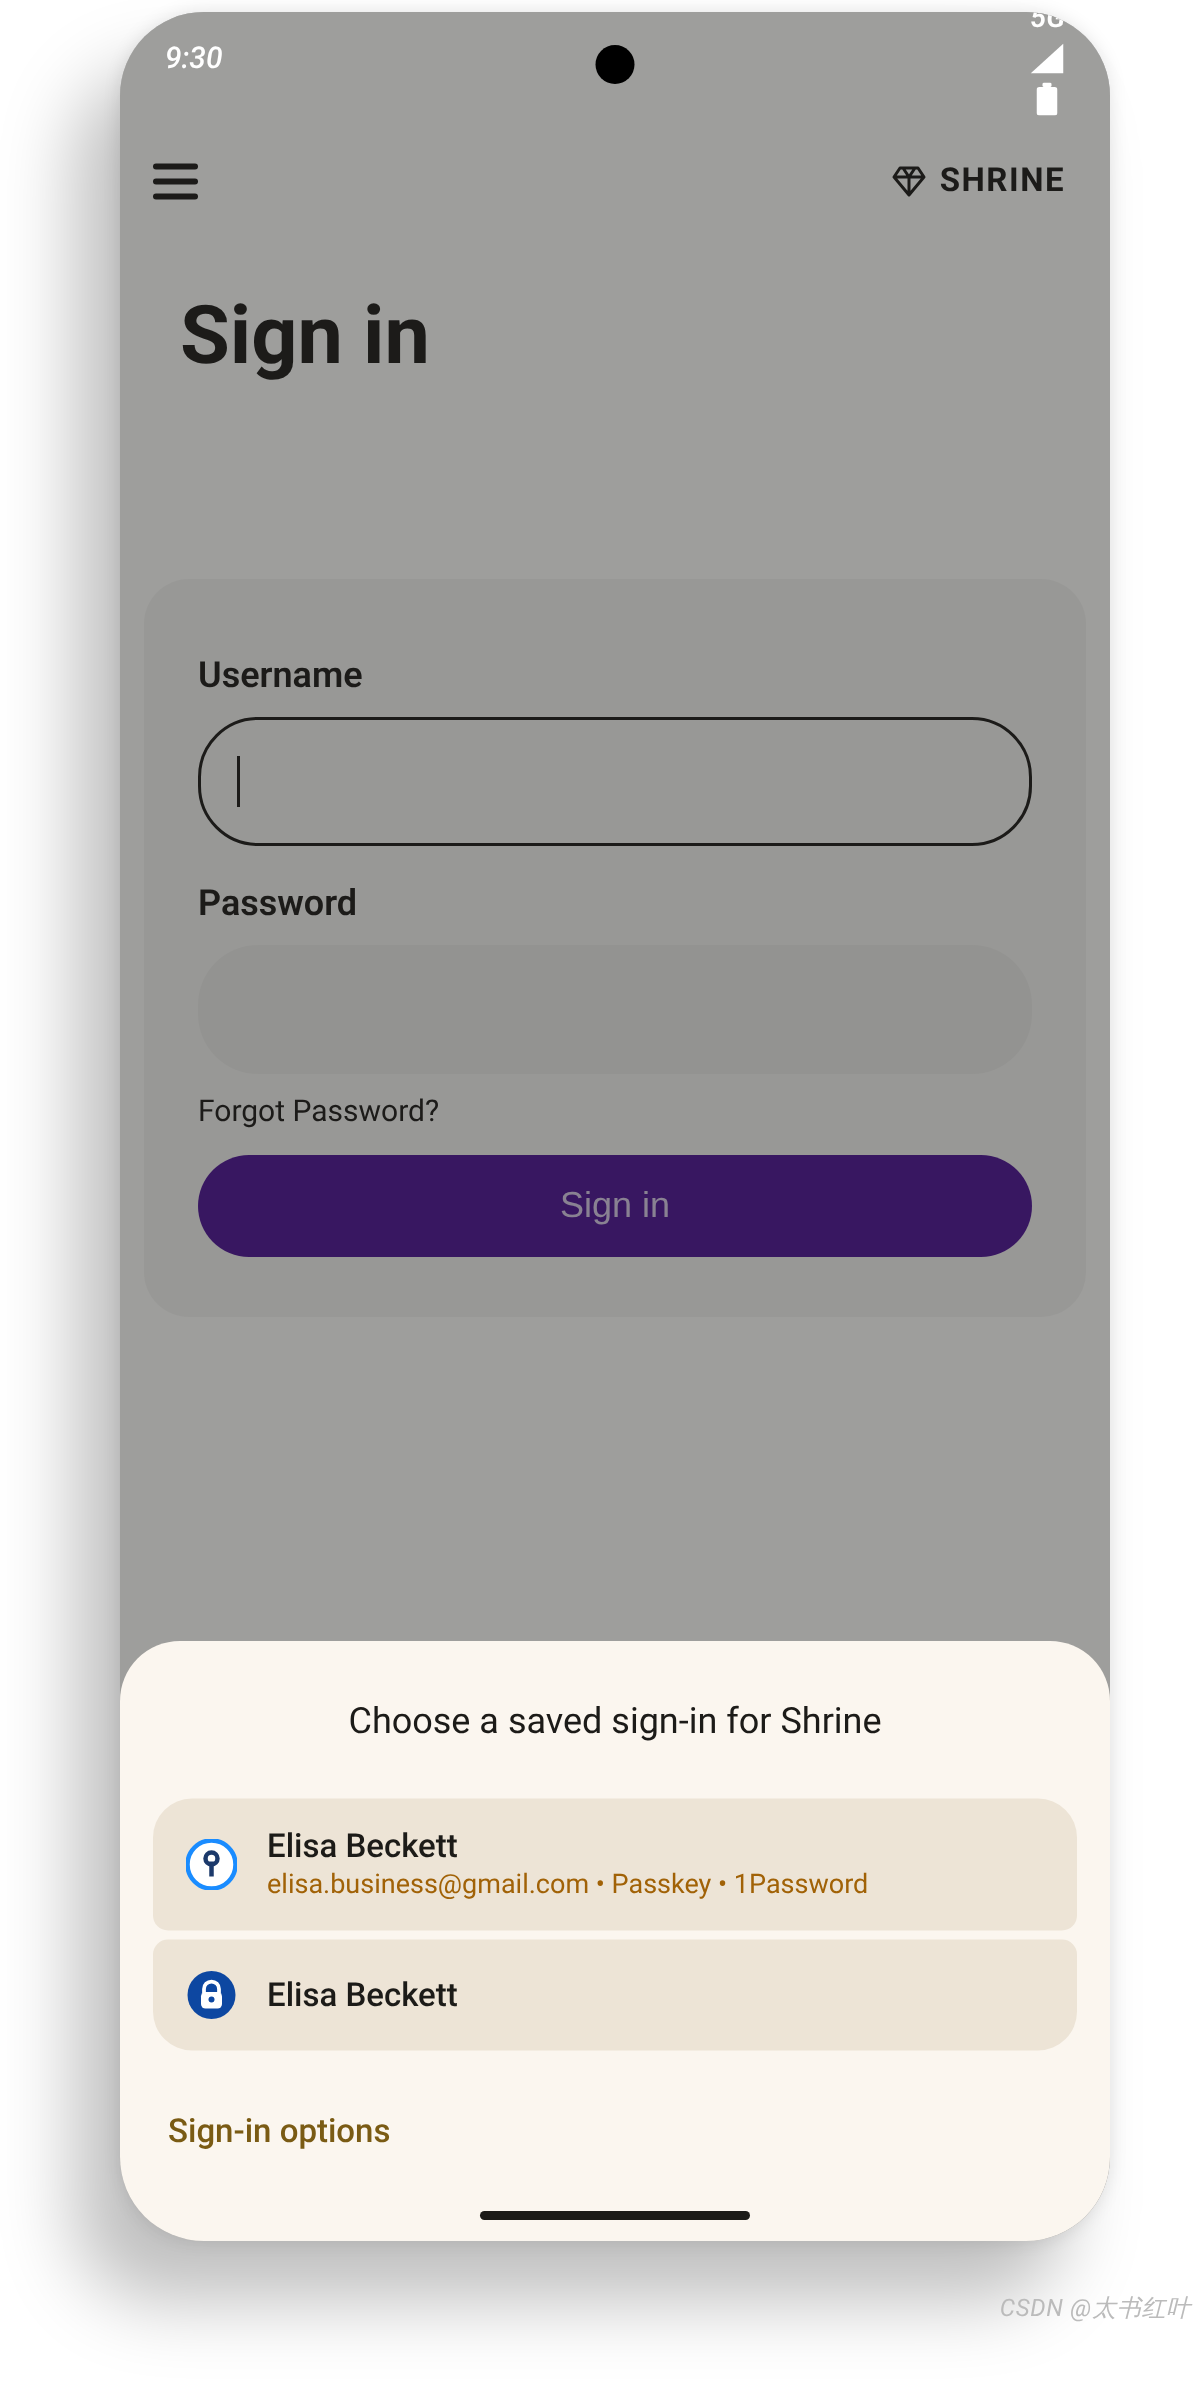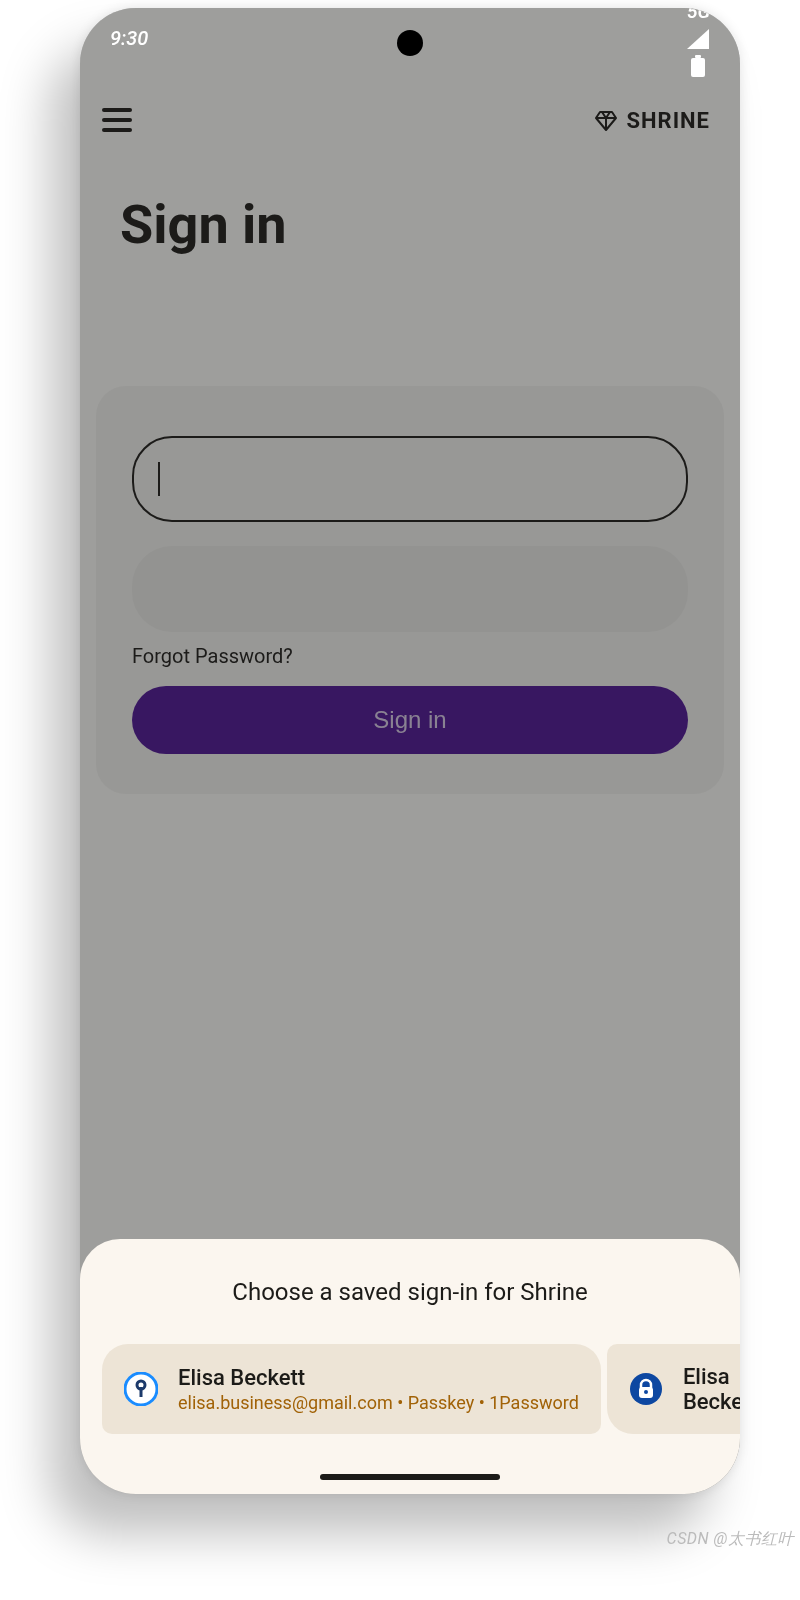--- a/index.html
+++ b/index.html
@@ -51,21 +51,21 @@
   .status-icons svg { fill: #fff; }
 
   .app-content {
     position: absolute;
     inset: 0;
     background: #ededea;
     padding-top: 60px;
   }
   .app-header {
     display: flex;
-    align-items: flex-start;
+    align-items: center;
     justify-content: space-between;
     padding: 40px 30px 20px 22px;
   }
   .hamburger-icon {
     display: flex; flex-direction: column; gap: 6px;
   }
   .hamburger-icon span {
     display: block; width: 30px; height: 4px; background: #1c1b18; border-radius: 2px;
   }
   .brand {
@@ -158,21 +158,21 @@
     padding: 38px 22px 60px 22px;
   }
   .sheet-title {
     font-size: 24px;
     font-weight: 400;
     color: #1c1b18;
     text-align: center;
     margin-bottom: 36px;
     line-height: 1.3;
   }
-  .cred-list { display: flex; flex-direction: row; gap: 6px; justify-content: space-between; }
+  .cred-list { display: flex; flex-direction: column; gap: 6px; justify-content: space-between; }
   .cred-item {
     background: #ede4d6;
     border-radius: 26px;
     display: flex;
     align-items: center;
     gap: 20px;
     padding: 20px 22px;
     cursor: pointer;
   }
   .cred-item.first { border-radius: 26px 26px 10px 10px; }
@@ -231,23 +231,25 @@
         <svg width="24" height="24" viewBox="0 0 24 24">
           <path d="M6 3 L18 3 L22 9 L12 21 L2 9 Z M2 9 L22 9 M8 3 L12 9 L16 3 M12 9 L12 21" fill="none" stroke="#1c1b18" stroke-width="2" stroke-linejoin="round"></path>
         </svg>
         <span>SHRINE</span>
       </div>
     </div>
 
     <div class="page-title">Sign in</div>
 
     <div class="form-card">
+      <div class="field-label">Username</div>
       <div class="username-input">
         <span class="caret"></span>
       </div>
+      <div class="field-label">Password</div>
       <input class="password-input" type="password" value="" style="">
       <div class="forgot-link">Forgot Password?</div>
       <button class="signin-button">Sign in</button>
     </div>
   </div>
 
   <div class="scrim"></div>
 
   <div class="status-bar">
     <span>9:30</span>
@@ -286,18 +288,19 @@
             <path d="M12 16 v-3 a5 5 0 0 1 10 0 v3" fill="none" stroke="#fff" stroke-width="2.5"></path>
             <rect x="10" y="15" width="14" height="11" rx="3" fill="#fff"></rect>
             <circle cx="17" cy="20" r="2" fill="#0d47a1"></circle>
           </svg>
         </div>
         <div class="cred-text">
           <div class="cred-name">Elisa Beckett</div>
         </div>
       </div>
     </div>
+    <div class="sheet-action">Sign-in options</div>
   </div>
 
   <div class="nav-bar"></div>
 </div>
 
 <div class="watermark">CSDN @太书红叶</div>
 
 </body></html>

